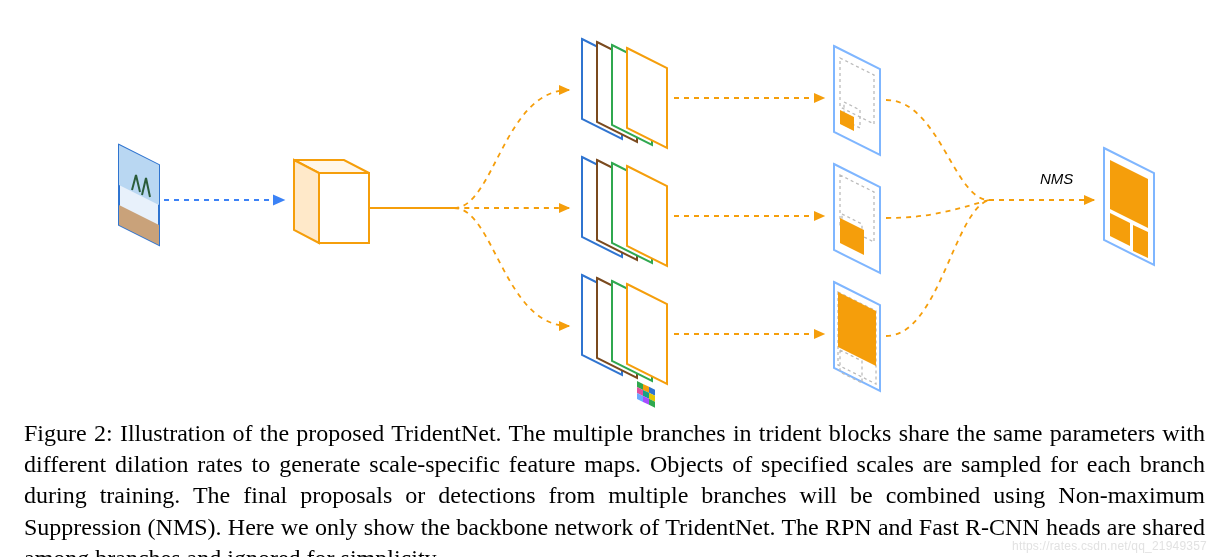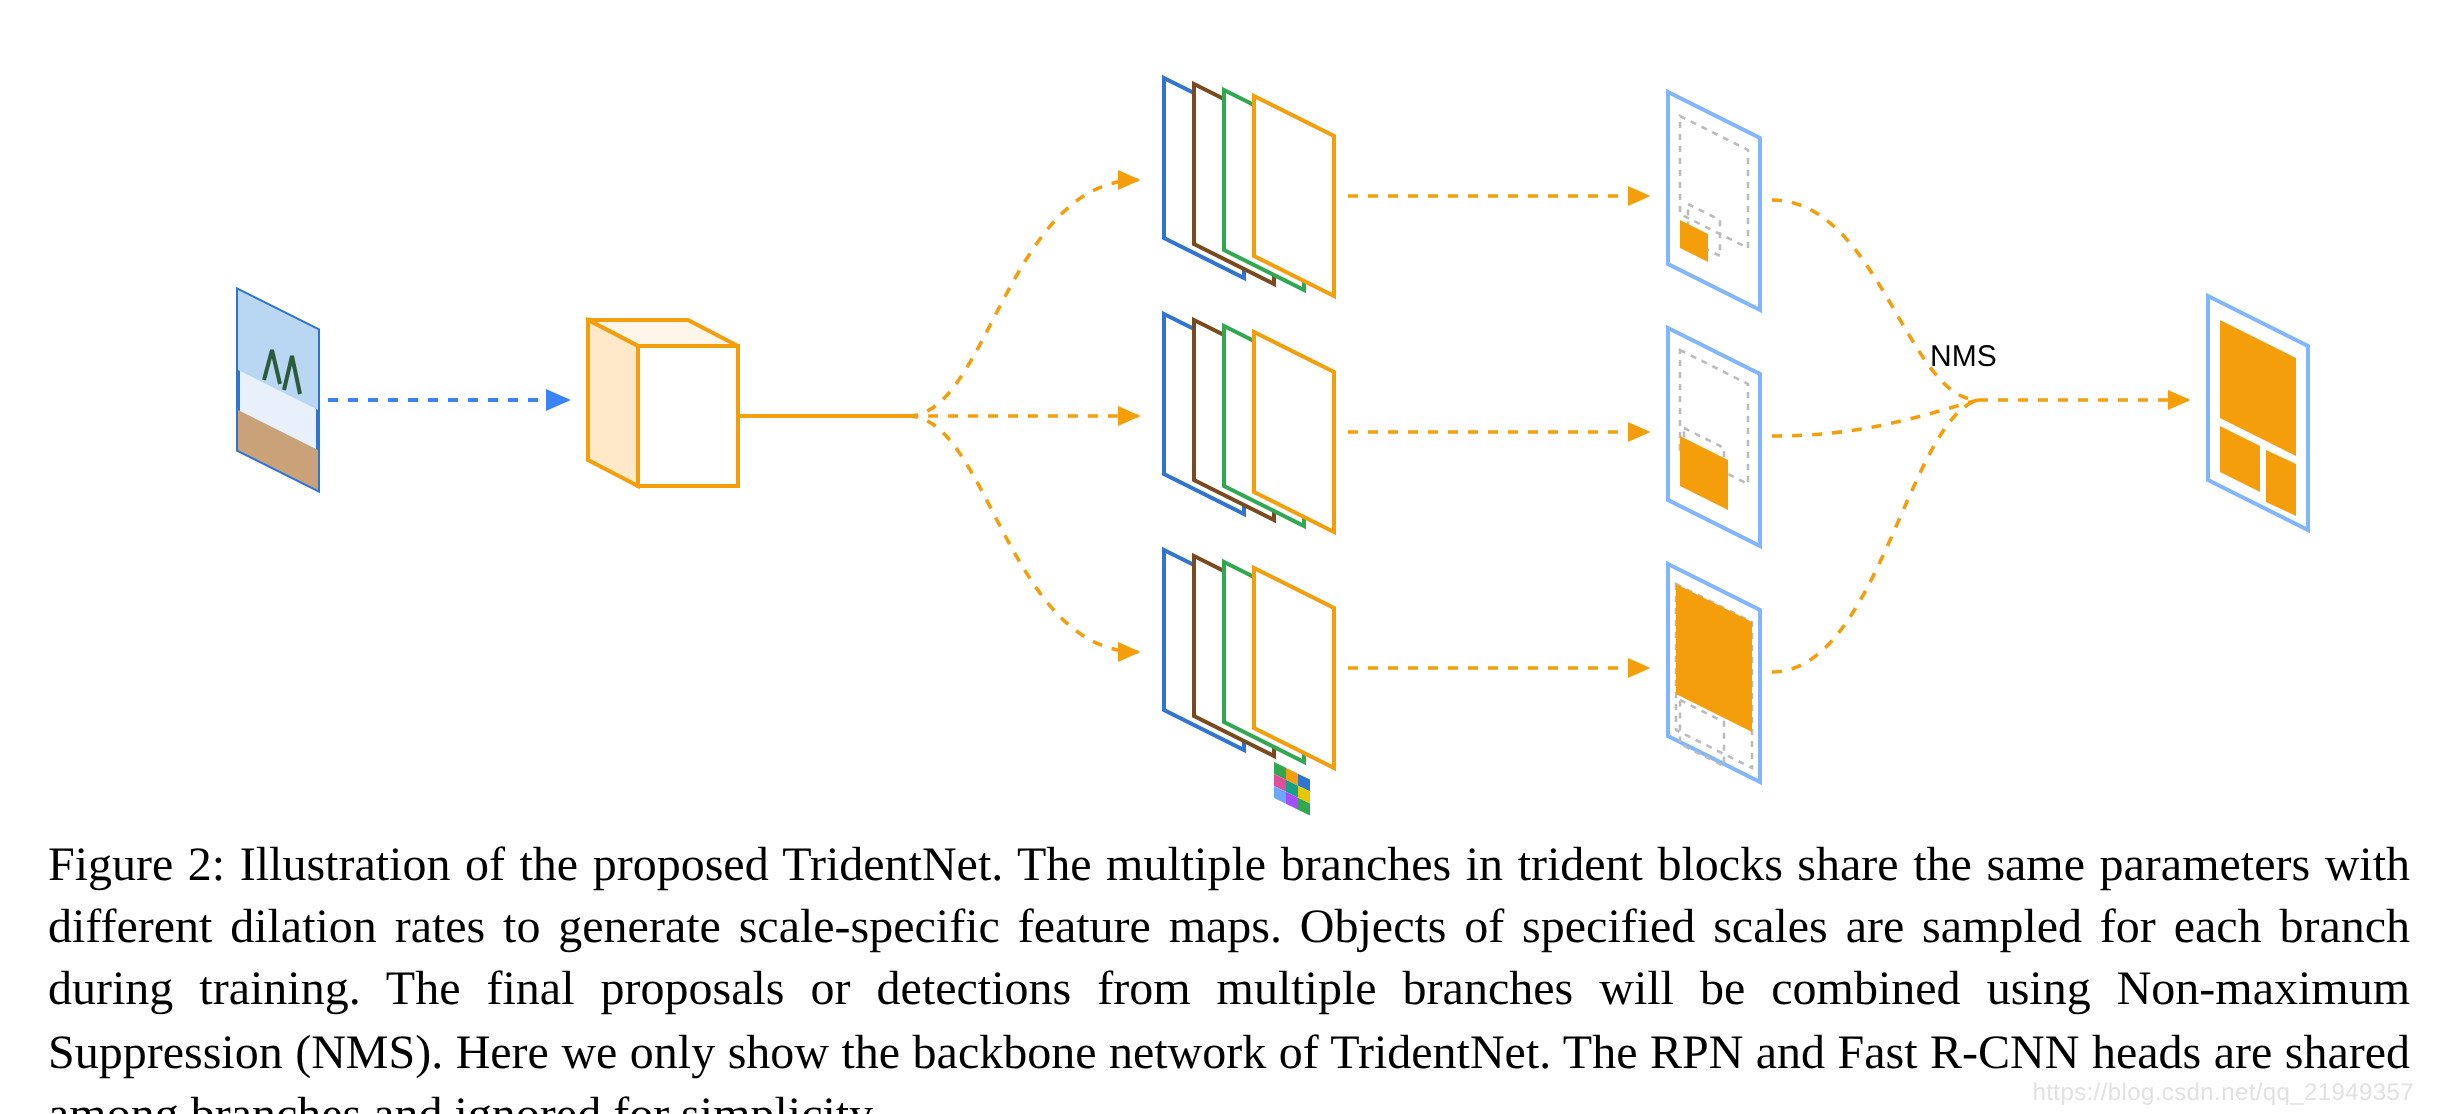--- a/index.html
+++ b/index.html
@@ -182,22 +182,22 @@
 
       <g>
         <path d="M1080,138 L1130,163 L1130,255 L1080,230 Z" fill="#fff" stroke="#7fb6ff" stroke-width="2"></path>
         <path d="M1086,150 L1124,169 L1124,218 L1086,199 Z" fill="#f59e0b"></path>
         <path d="M1086,203 L1106,213 L1106,236 L1086,226 Z" fill="#f59e0b"></path>
         <path d="M1109,215 L1124,222 L1124,248 L1109,241 Z" fill="#f59e0b"></path>
       </g>
 
     </svg>
 
-    <div class="nms-label" style="left:941px; top:160px;">NMS</div>
+    <div class="nms-label" style="left:1016px; top:160px;font-style:italic;">NMS</div>
   </div>
 
   <div class="caption">
     <span>Figure 2:</span><span> Illustration of the proposed TridentNet. The multiple branches in trident blocks share the same parameters with different dilation rates to generate scale-specific feature maps. Objects of specified scales are sampled for each branch during training. The final proposals or detections from multiple branches will be combined using Non-maximum Suppression (NMS). Here we only show the backbone network of TridentNet. The RPN and Fast R-CNN heads are shared among branches and ignored for simplicity.</span>
   </div>
 
-  <div class="watermark">https://blog.csdn.net/qq_21949357</div>
+  <div class="watermark">https://rates.csdn.net/qq_21949357</div>
 
 </div>
 
 </body></html>

